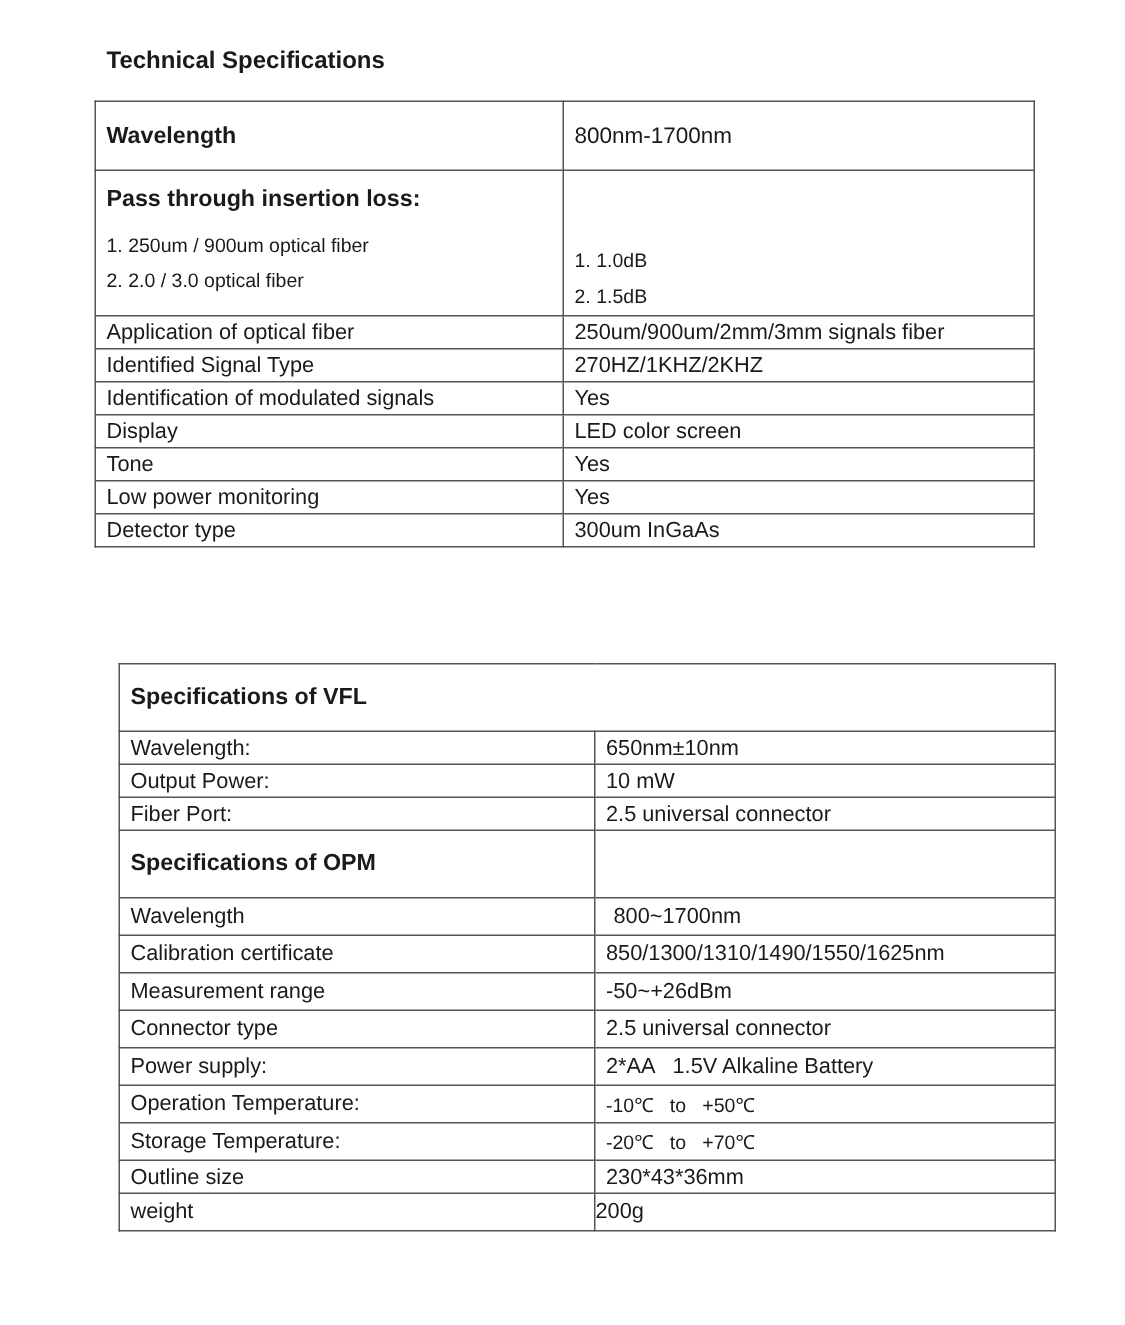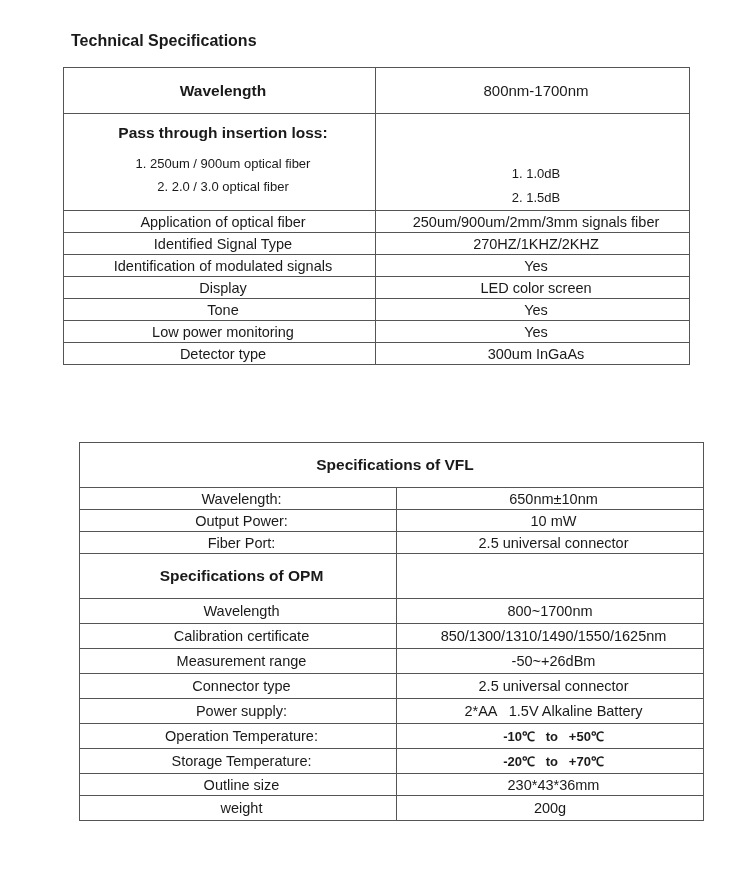--- a/index.html
+++ b/index.html
@@ -1,26 +1,26 @@
 <!DOCTYPE html>
 <html><head>
 <meta charset="utf-8">
 <style>
   html, body { margin:0; padding:0; background:#ffffff; }
   body { width:750px; height:883px; position:relative; font-family:"Liberation Sans", sans-serif; color:#1a1a1a; overflow:hidden; }
   .title { position:absolute; left:71px; top:32px; font-size:16px; font-weight:bold;text-align:right; }
   table { position:absolute; border-collapse:collapse; table-layout:fixed; }
-  td { border:1.5px solid #555; padding:0 0 0 7px; font-size:14.5px; vertical-align:middle; white-space:nowrap;text-align:center; }
+  td { border:1.5px solid #555; padding:0 0 0 7px; font-size:14.5px; vertical-align:middle; white-space:nowrap; }
   #t1 { left:63px; top:67px; width:626px; }
   #t1 col.c1 { width:312px; } #t1 col.c2 { width:314px; }
   #t2 { left:63px; top:442px; width:624px;margin-left:16px; }
   #t2 col.c1 { width:317px; } #t2 col.c2 { width:307px; }
   .hdr { font-weight:bold; font-size:15.5px; }
   .sub { font-size:13px; }
-  .bold { font-weight:bold; font-size:13px; }
+  .bold { font-weight:normal; font-size:13px; }
   .h22 { height:22px; }
 </style>
 </head>
 <body>
 
 <div class="title">Technical Specifications</div>
 
 <table id="t1">
   <colgroup>
       <col class="c1">
@@ -93,21 +93,21 @@
   <tr class="h22">
         <td>Fiber Port:</td>
         <td>2.5 universal connector</td>
       </tr>
   <tr style="height:45px">
     <td class="hdr">Specifications of OPM</td>
     <td></td>
   </tr>
   <tr style="height:25px">
         <td>Wavelength</td>
-        <td style="padding-left:0">800~1700nm</td>
+        <td style="padding-left:12px">800~1700nm</td>
       </tr>
   <tr style="height:25px">
         <td>Calibration certificate</td>
         <td>850/1300/1310/1490/1550/1625nm</td>
       </tr>
   <tr style="height:25px">
         <td>Measurement range</td>
         <td>-50~+26dBm</td>
       </tr>
   <tr style="height:25px">

